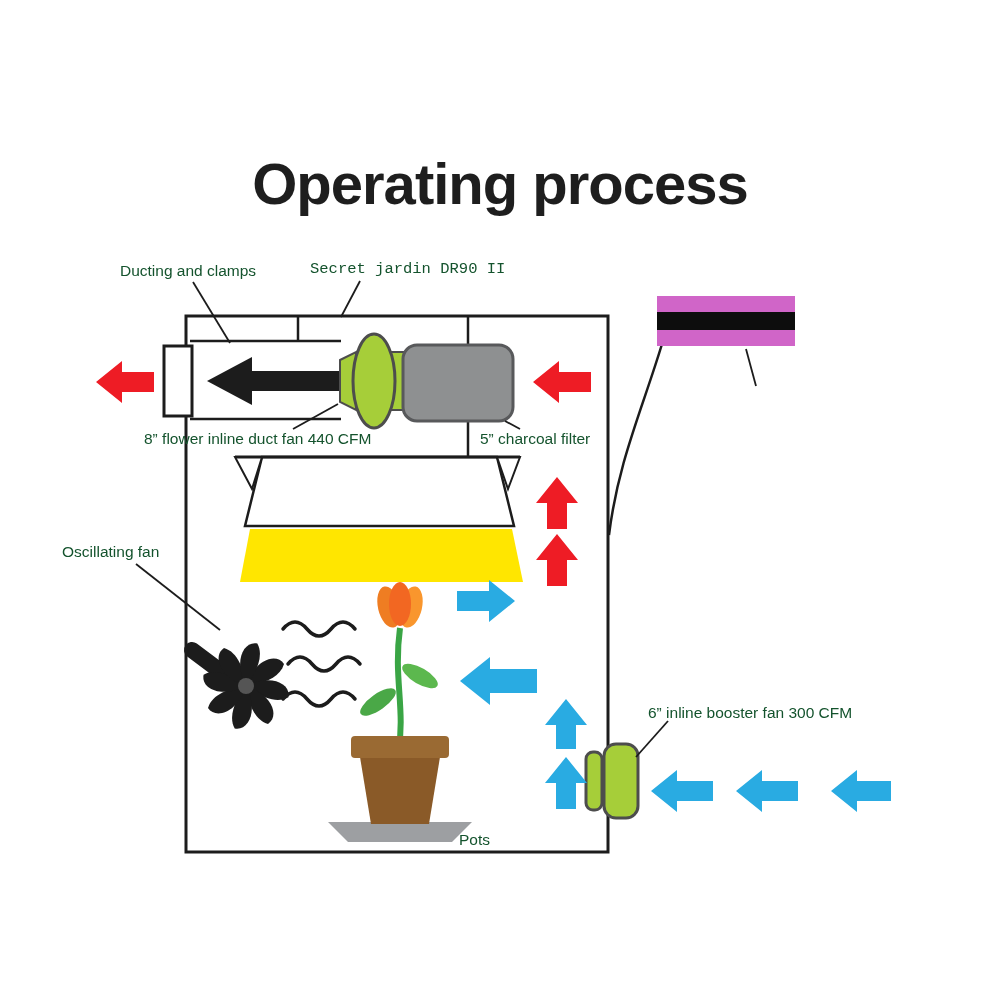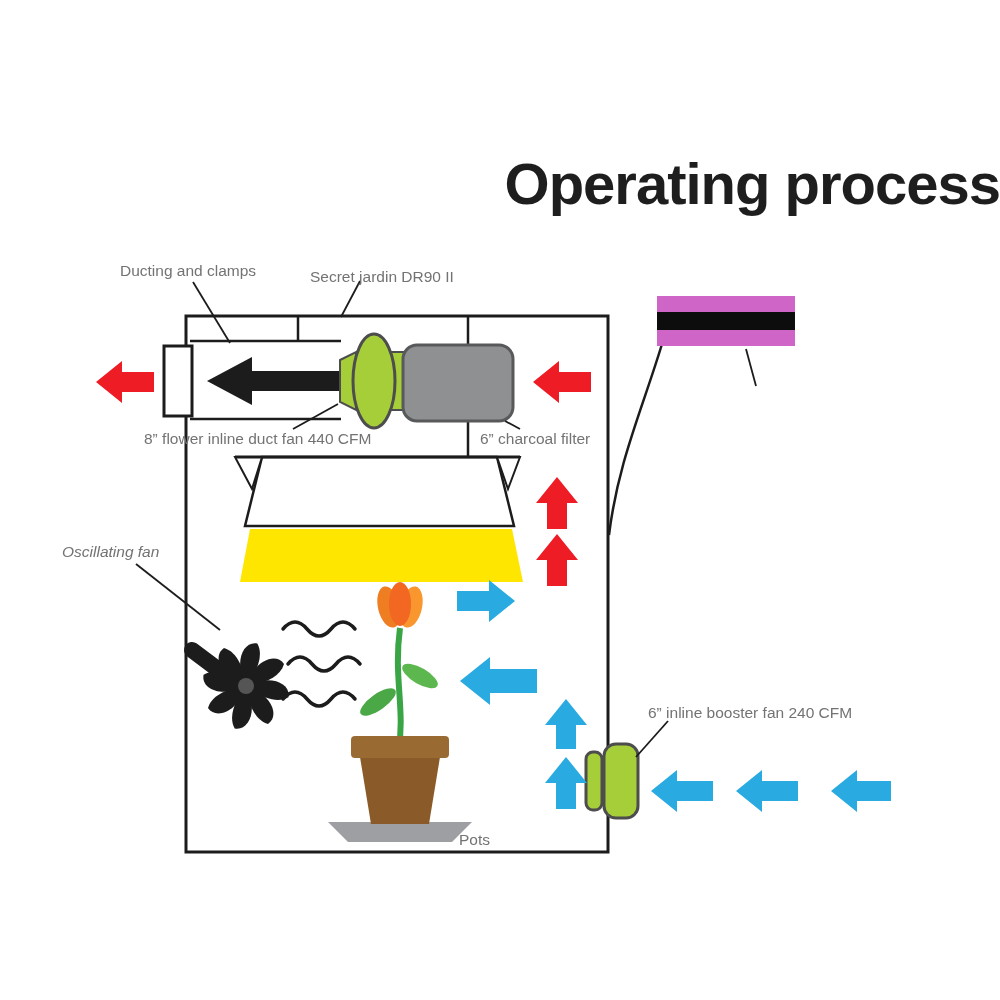--- a/index.html
+++ b/index.html
@@ -1,20 +1,20 @@
 <!DOCTYPE html>
 <html style="--ink: #1c1c1c; --red: #ee1c25; --blue: #29abe2; --green: #a6ce39; --greenedge: #4d4d4d; --yellow: #ffe600; --pink: #d065c8; --gray: #8e9091; --grayedge: #58595b; --brown: #8a5a28; --brownrim: #9a6a33; --saucer: #9d9fa2; --stem: #3aa545; --leaf: #4aa847; --leaf2: #5cb84e; --petal: #f26722; --petalL: #ef7d22; --petalR: #f9962d;"><head>
 <meta charset="utf-8">
 <style>
   html,body{margin:0;padding:0;background:#ffffff;}
   .stage{position:relative;width:1000px;height:1000px;background:#ffffff;overflow:hidden;
          font-family:"Liberation Sans",sans-serif;color:#1c1c1c;}
-  .title{position:absolute;left:0;top:150px;width:100%;text-align:right;
+  .title{position:absolute;left:0;top:150px;width:100%;text-align:center;
          font-size:58px;font-weight:bold;letter-spacing:-1px;color:#1e1e1e;}
-  .lbl{position:absolute;font-size:15.5px;white-space:nowrap;color:#737373;}
+  .lbl{position:absolute;font-size:15.5px;white-space:nowrap;color:#14532d;}
   svg.diagram{position:absolute;left:0;top:0;width:1000px;height:1000px;}
   .ink-line{stroke:var(--ink);fill:none;}
 </style>
 </head>
 <body>
 
 <div class="stage">
 
   <div class="title">Operating process</div>
 
@@ -117,20 +117,20 @@
       <line x1="360" y1="281" x2="341" y2="317"></line>
       <line x1="293" y1="429" x2="338" y2="404"></line>
       <line x1="520" y1="429" x2="505" y2="421"></line>
       <line x1="756" y1="386" x2="746" y2="349"></line>
       <line x1="136" y1="564" x2="220" y2="630"></line>
       <line x1="668" y1="721" x2="636" y2="757"></line>
     </g>
   </svg>
 
   <div class="lbl" style="left:120px;top:262px;">Ducting and clamps</div>
-  <div class="lbl" style="left:310px;top:268px;">Secret jardin DR90 II</div>
+  <div class="lbl" style="left:310px;top:260px;font-family:Liberation Mono, monospace;">Secret jardin DR90 II</div>
   <div class="lbl" style="left:144px;top:430px;">8” flower inline duct fan 440 CFM</div>
-  <div class="lbl" style="left:480px;top:430px;">6” charcoal filter</div>
-  <div class="lbl" style="left:62px;top:543px;font-style:italic;">Oscillating fan</div>
-  <div class="lbl" style="left:648px;top:704px;">6” inline booster fan 240 CFM</div>
+  <div class="lbl" style="left:480px;top:430px;">5” charcoal filter</div>
+  <div class="lbl" style="left:62px;top:543px;">Oscillating fan</div>
+  <div class="lbl" style="left:648px;top:704px;">6” inline booster fan 300 CFM</div>
   <div class="lbl" style="left:459px;top:783px;margin-top:48px;">Pots</div>
 
 </div>
 
 </body></html>

